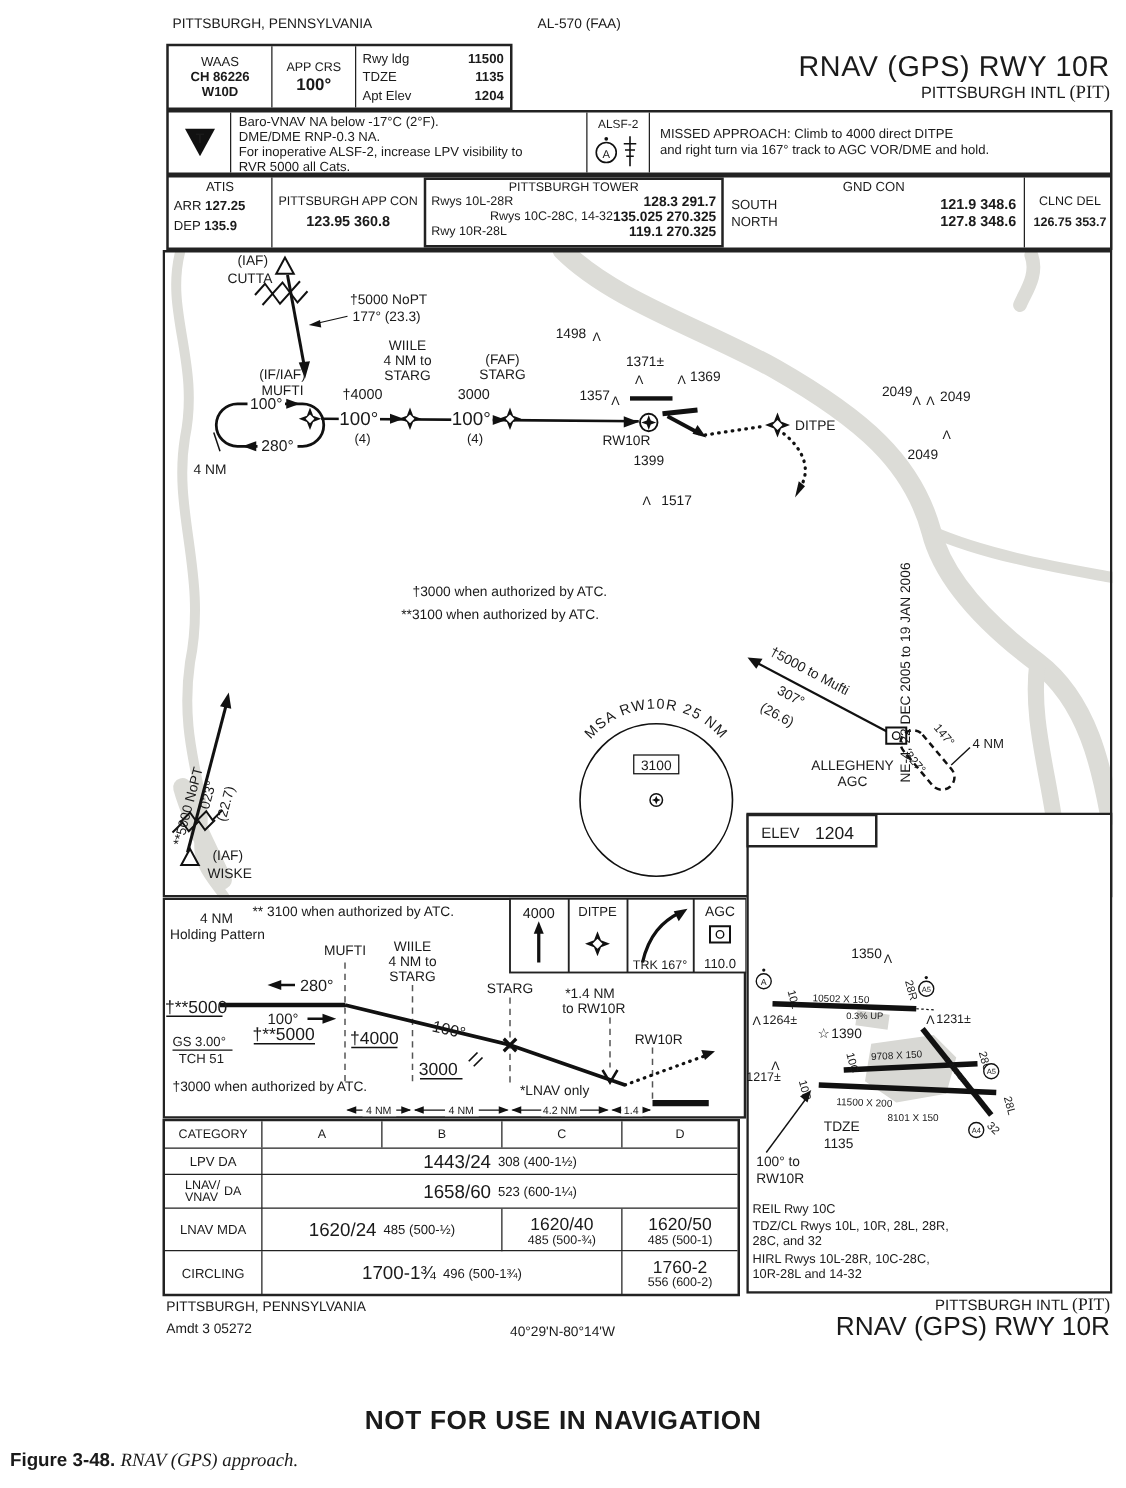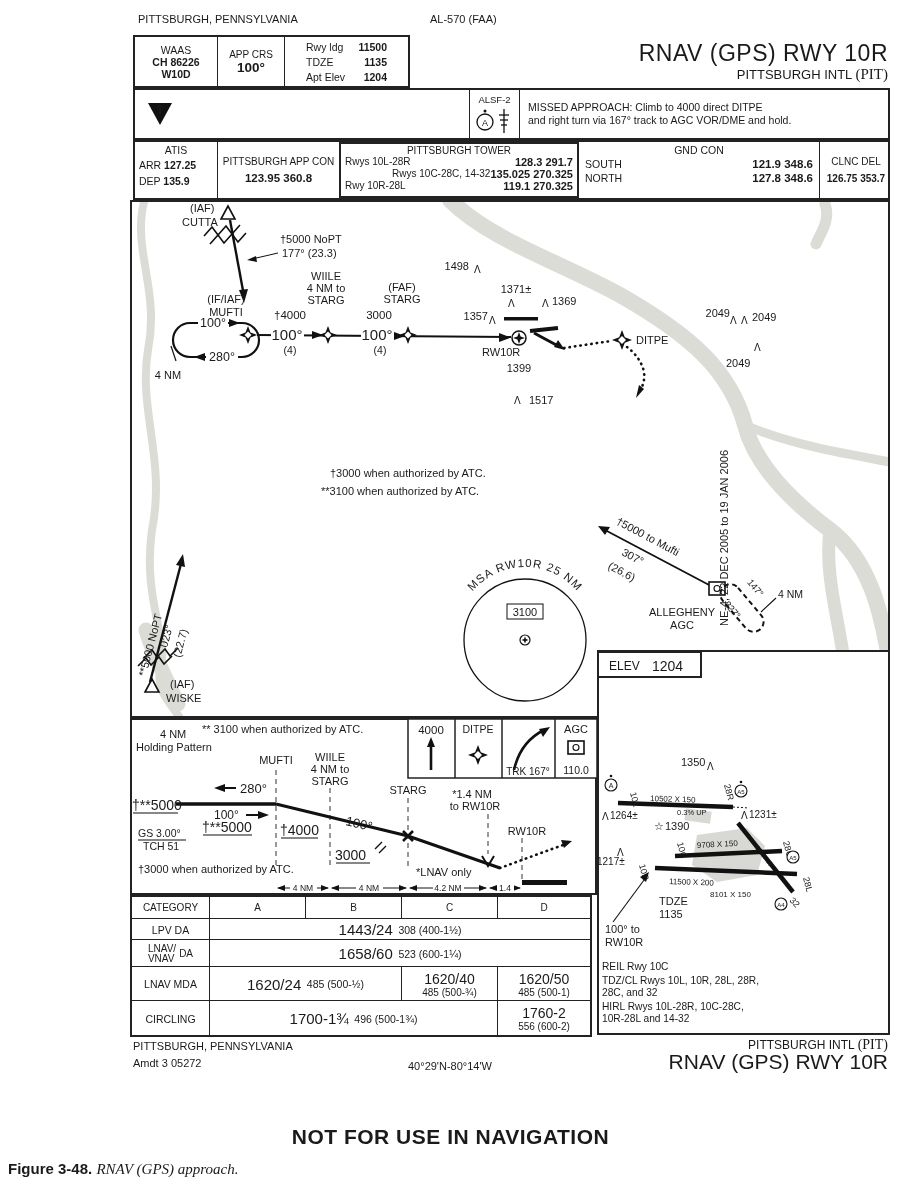--- a/index.html
+++ b/index.html
@@ -28,21 +28,21 @@
   <div class="box" style="left:133px;top:35px;width:277px;height:53px;">
     <div class="cell col" style="left:0;top:0;width:82px;height:100%;font-size:10.5px;line-height:12px;">
       <div>WAAS</div>
       <div class="b">CH 86226</div>
       <div class="b">W10D</div>
     </div>
     <div class="cell col bl" style="left:82px;top:0;width:67px;height:100%;">
       <div style="font-size:10px;">APP CRS</div>
       <div class="b" style="font-size:13.5px;">100°</div>
     </div>
-    <div class="cell bl" style="left:149px;top:0;width:124px;height:100%;font-size:10.5px;line-height:15px;padding:3px 21px;">
+    <div class="cell bl" style="left:149px;top:0;width:124px;height:100%;font-size:10.5px;line-height:15px;padding:3px 5px;">
       <div style="display:flex;justify-content:space-between;">
           <span>Rwy ldg</span>
           <span class="b">11500</span>
         </div>
       <div style="display:flex;justify-content:space-between;">
           <span>TDZE</span>
           <span class="b">1135</span>
         </div>
       <div style="display:flex;justify-content:space-between;">
           <span>Apt Elev</span>
@@ -55,20 +55,26 @@
     <span>PITTSBURGH INTL</span>
     <span class="serif" style="font-size:15px;">(PIT)</span>
   </div>
 
   <div class="box" style="left:133px;top:88px;width:757px;height:52px;">
     <div class="cell ctr" style="left:0;top:0;width:49px;height:100%;">
       <svg width="30" height="26">
         <polygon points="3,2 27,2 15,24" fill="#111"></polygon>
         <text x="15" y="13" text-anchor="middle" font-size="11" font-weight="bold" fill="#fff">T</text>
       </svg>
+    </div>
+    <div class="cell bl" style="left:49px;top:0;width:285px;height:100%;font-size:10.5px;line-height:12px;padding:2px 6px;">
+      <div>Baro-VNAV NA below  -17°C (2°F).</div>
+      <div>DME/DME RNP-0.3 NA.</div>
+      <div>For inoperative ALSF-2, increase LPV visibility to</div>
+      <div>RVR 5000 all Cats.</div>
     </div>
     <div class="cell bl col" style="left:334px;top:0;width:50px;height:100%;">
       <div style="font-size:9.5px;">ALSF-2</div>
       <svg width="44" height="30">
         <circle cx="12" cy="17" r="8" fill="none" stroke="#111" stroke-width="1.3"></circle>
         <circle cx="12" cy="6" r="1.5" fill="#111"></circle>
         <text x="12" y="21" text-anchor="middle" font-size="9">A</text>
         <line x1="31" y1="4" x2="31" y2="28" stroke="#111" stroke-width="1.3"></line>
         <line x1="26" y1="10" x2="36" y2="10" stroke="#111" stroke-width="1.3"></line>
         <line x1="27" y1="15" x2="35" y2="15" stroke="#111" stroke-width="1.3"></line>

